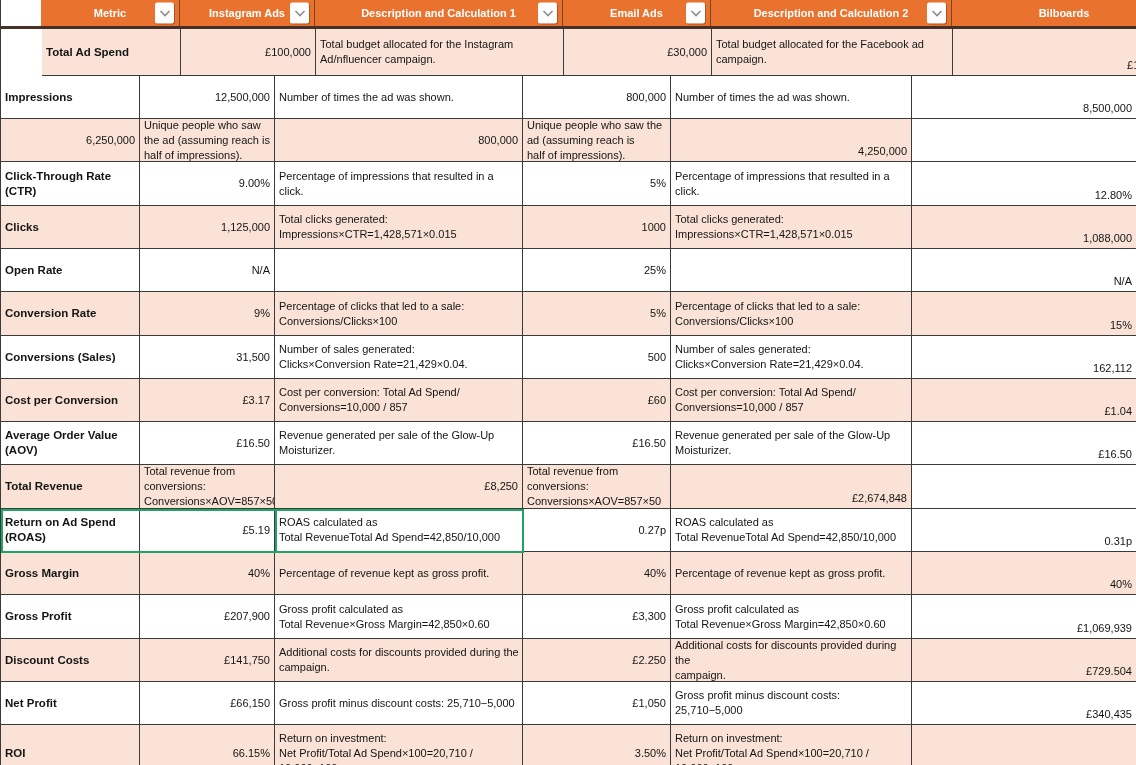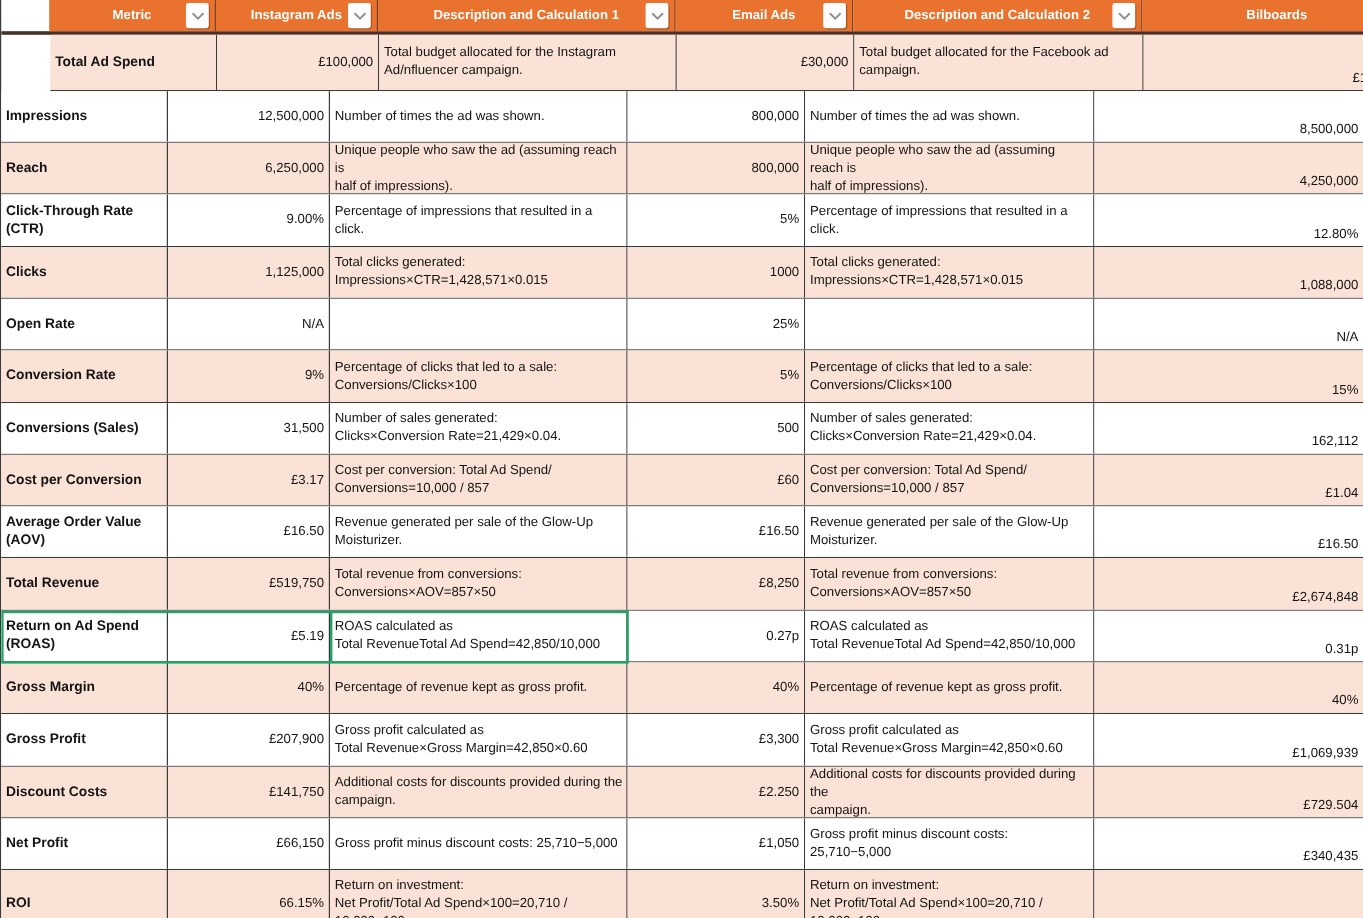--- a/index.html
+++ b/index.html
@@ -167,21 +167,20 @@
       </div>
       <div class="row" style="grid-template-columns: 139px 135px 248px 148px 241px 225px; height: 43px;">
         <div class="cell c-metric">Impressions</div>
         <div class="cell c-num">12,500,000</div>
         <div class="cell c-desc">Number of times the ad was shown.</div>
         <div class="cell c-num">800,000</div>
         <div class="cell c-desc">Number of times the ad was shown.</div>
         <div class="cell c-bill">8,500,000</div>
       </div>
       <div class="row alt" style="grid-template-columns: 139px 135px 248px 148px 241px 225px; height: 43px;">
-        <div class="cell c-metric">Reach</div>
         <div class="cell c-num">6,250,000</div>
         <div class="cell c-desc">Unique people who saw the ad (assuming reach is
 half of impressions).</div>
         <div class="cell c-num">800,000</div>
         <div class="cell c-desc">Unique people who saw the ad (assuming reach is
 half of impressions).</div>
         <div class="cell c-bill">4,250,000</div>
       </div>
       <div class="row" style="grid-template-columns: 139px 135px 248px 148px 241px 225px; height: 44px;">
         <div class="cell c-metric">Click-Through Rate (CTR)</div>
@@ -244,21 +243,20 @@
         <div class="cell c-num">£16.50</div>
         <div class="cell c-desc">Revenue generated per sale of the Glow-Up
 Moisturizer.</div>
         <div class="cell c-num">£16.50</div>
         <div class="cell c-desc">Revenue generated per sale of the Glow-Up
 Moisturizer.</div>
         <div class="cell c-bill">£16.50</div>
       </div>
       <div class="row alt" style="grid-template-columns: 139px 135px 248px 148px 241px 225px; height: 44px;">
         <div class="cell c-metric">Total Revenue</div>
-        <div class="cell c-num">£519,750</div>
         <div class="cell c-desc">Total revenue from conversions:
 Conversions×AOV=857×50</div>
         <div class="cell c-num">£8,250</div>
         <div class="cell c-desc">Total revenue from conversions:
 Conversions×AOV=857×50</div>
         <div class="cell c-bill">£2,674,848</div>
       </div>
       <div class="row" style="grid-template-columns: 139px 135px 248px 148px 241px 225px; height: 43px;">
         <div class="cell c-metric">Return on Ad Spend (ROAS)</div>
         <div class="cell c-num">£5.19</div>

